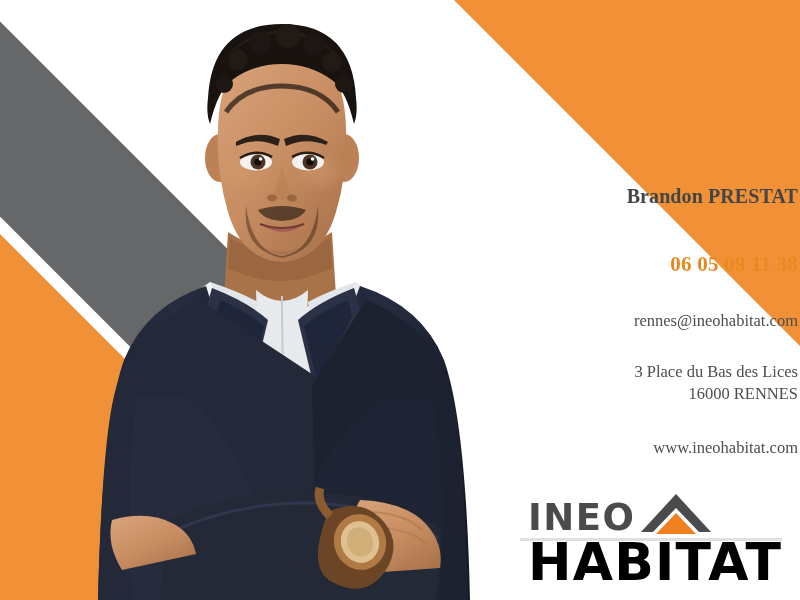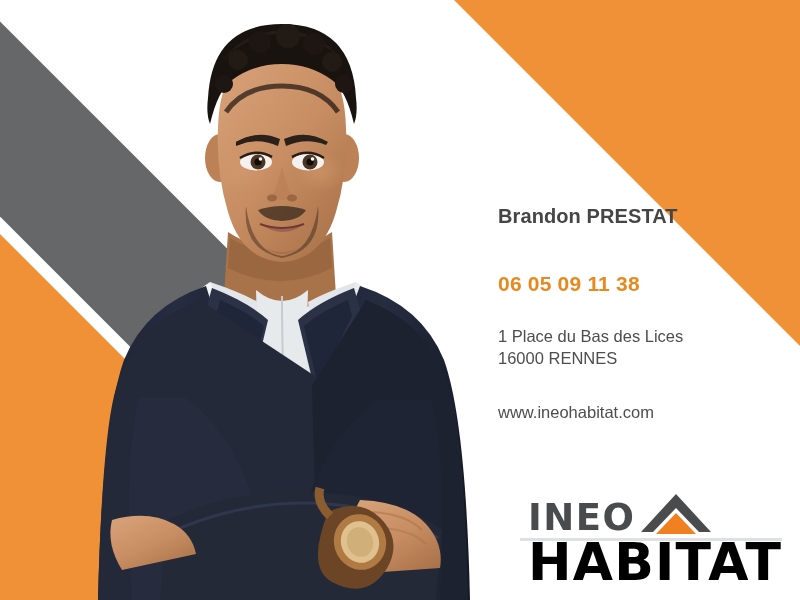--- a/index.html
+++ b/index.html
@@ -71,23 +71,24 @@
     left: 60px;
     top: 0;
     width: 470px;
     height: 600px;
   }
 
   
   #info {
     position: absolute;
     left: 498px;
-    top: 205px;
+    top: 185px;
     width: 300px;
-    text-align: left;
+    text-align: right;
+    font-family: Liberation Serif, serif;
   }
 
   #contact-name {
     font-size: 20px;
     font-weight: bold;
     color: #454545;
     letter-spacing: 0.1px;
     margin: 0;
   }
 
@@ -316,23 +317,24 @@
 
       <path d="M206 248 q16 8 32 0 q-16 12 -32 0z" fill="#9a6440" opacity="0.5"></path>
     </g>
   </svg>
 
   <div id="info">
     <div id="contact-name">Brandon PRESTAT</div>
 
     <div id="contact-phone">06 05 09 11 38</div>
 
+    <div id="contact-email">rennes@ineohabitat.com</div>
 
     <div id="contact-address">
-      <div>1 Place du Bas des Lices</div>
+      <div>3 Place du Bas des Lices</div>
       <div>16000 RENNES</div>
     </div>
 
     <div id="contact-website">www.ineohabitat.com</div>
   </div>
 
   <div id="logo">
     <div id="logo-divider"></div>
 
     <div id="logo-ineo-row">

